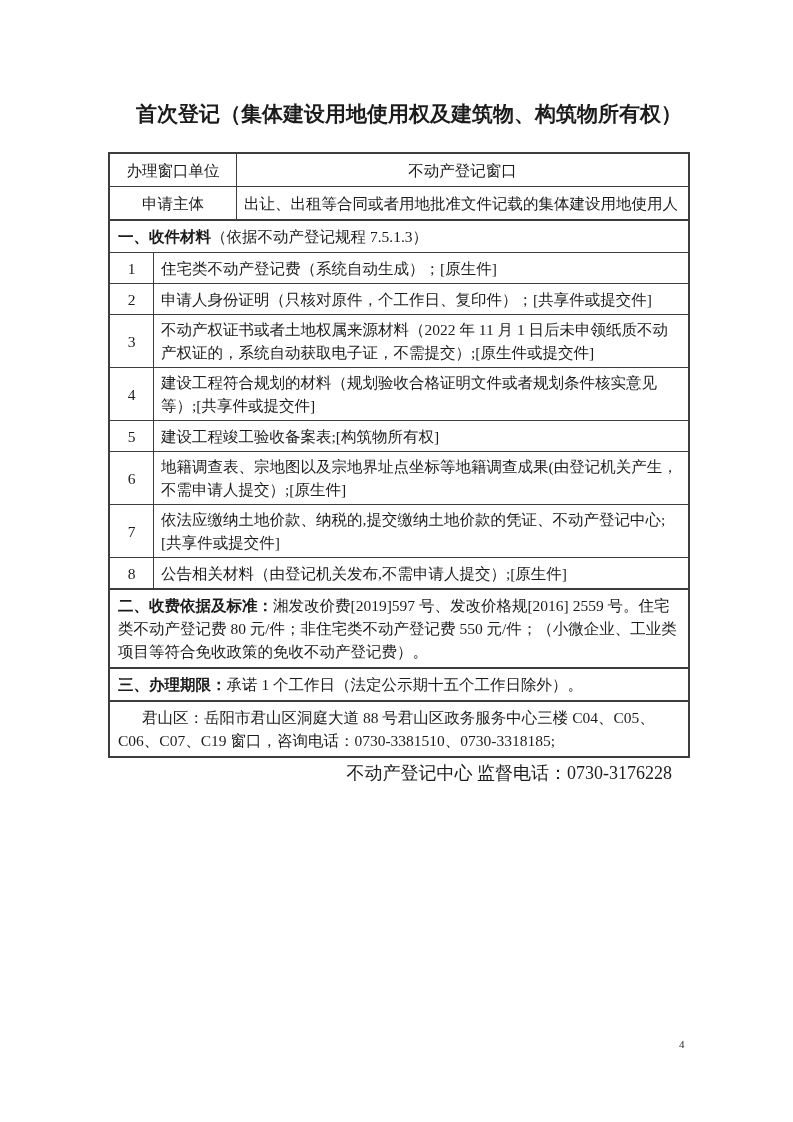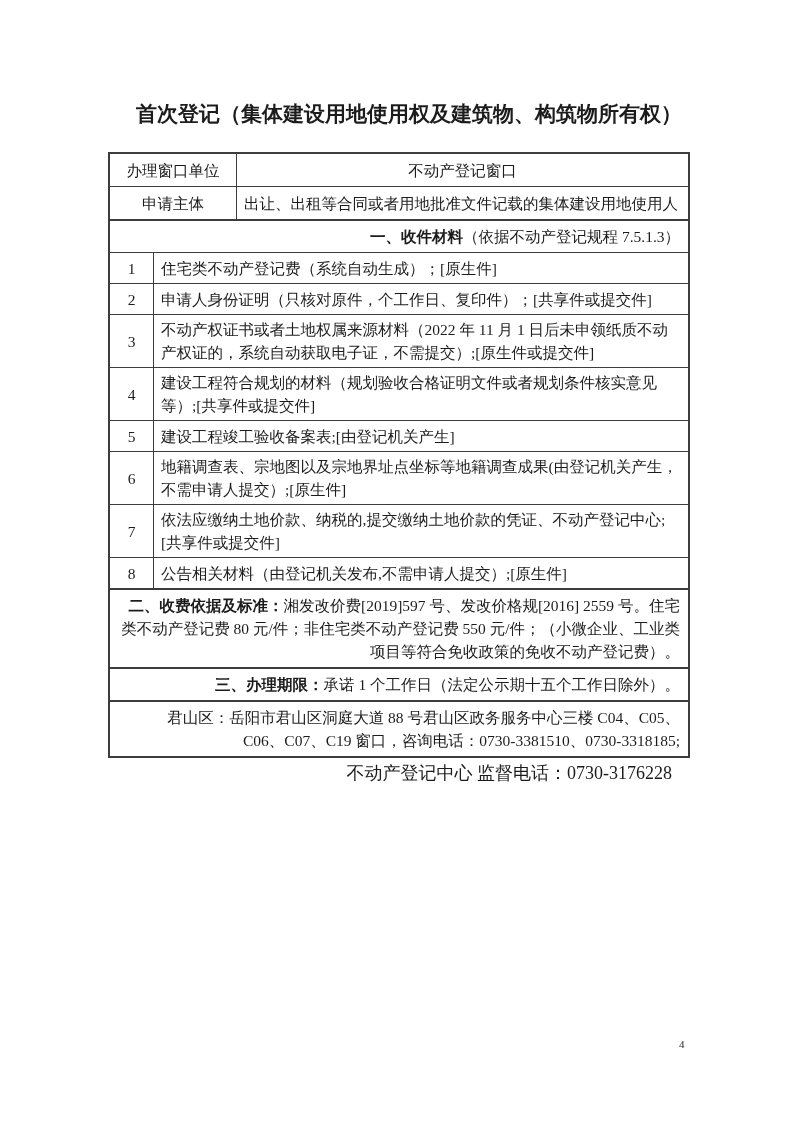--- a/index.html
+++ b/index.html
@@ -31,21 +31,21 @@
     border: 2px solid #3d3d3d;
     font-size: 15.5px;
     line-height: 23px;
   }
   .t-row {
     display: flex;
     align-items: stretch;
     border-top: 1px solid #3d3d3d;
   }
   .t-row:first-child { border-top: none; }
-  .sect-start { border-top: 2.5px solid #3d3d3d; text-align: right; }
+  .sect-start { border-top: 2.5px solid #3d3d3d; }
   .cell {
     display: flex;
     align-items: center;
     padding: 3px 7px;
   }
   .label-col {
     width: 127px;
     flex: none;
     border-right: 1px solid #3d3d3d;
     justify-content: center;
@@ -116,21 +116,21 @@
     <div class="t-row">
       <div class="cell num-col">3</div>
       <div class="cell item-text">不动产权证书或者土地权属来源材料（2022 年 11 月 1 日后未申领纸质不动产权证的，系统自动获取电子证，不需提交）;[原生件或提交件]</div>
     </div>
     <div class="t-row">
       <div class="cell num-col">4</div>
       <div class="cell item-text">建设工程符合规划的材料（规划验收合格证明文件或者规划条件核实意见等）;[共享件或提交件]</div>
     </div>
     <div class="t-row">
       <div class="cell num-col">5</div>
-      <div class="cell item-text">建设工程竣工验收备案表;[由登记机关产生]</div>
+      <div class="cell item-text">建设工程竣工验收备案表;[构筑物所有权]</div>
     </div>
     <div class="t-row">
       <div class="cell num-col">6</div>
       <div class="cell item-text">地籍调查表、宗地图以及宗地界址点坐标等地籍调查成果(由登记机关产生，不需申请人提交）;[原生件]</div>
     </div>
     <div class="t-row">
       <div class="cell num-col">7</div>
       <div class="cell item-text">依法应缴纳土地价款、纳税的,提交缴纳土地价款的凭证、不动产登记中心;[共享件或提交件]</div>
     </div>
     <div class="t-row">

